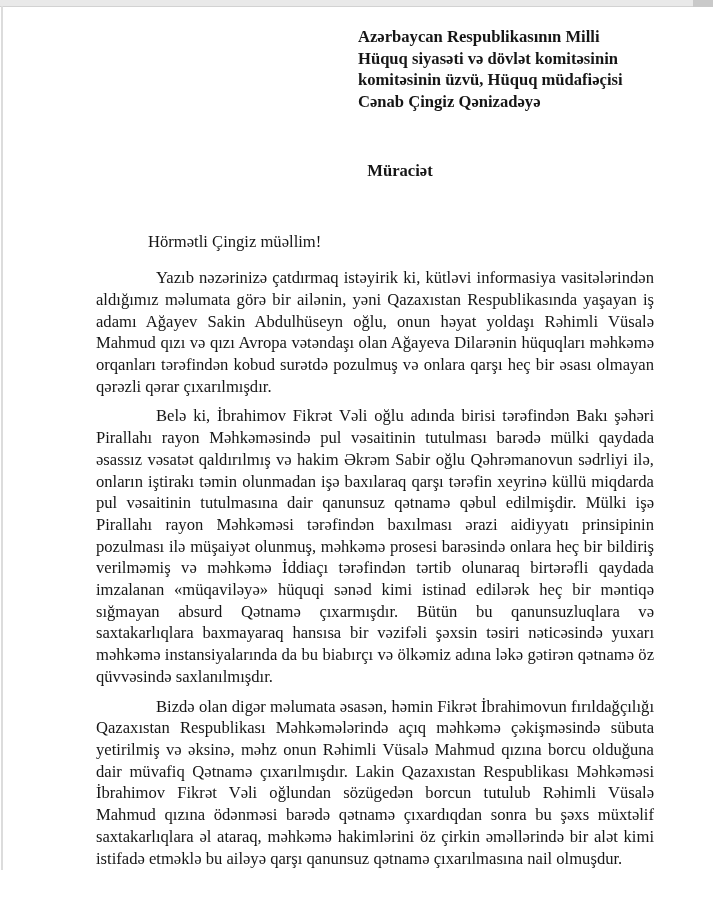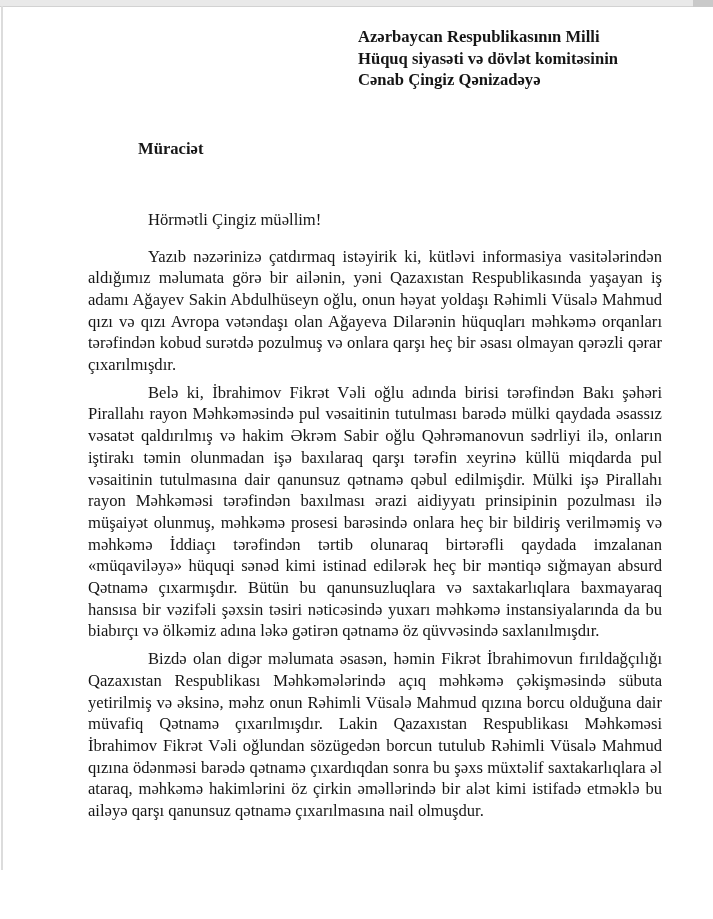--- a/index.html
+++ b/index.html
@@ -54,28 +54,29 @@
     font-weight: bold;
   }
   .sender-line {
     margin-top: 8px;
     margin-left: 270px;
     font-weight: bold;
   }
   .doc-title {
     margin-top: 47px;
     font-weight: bold;
+    text-align: center;
     text-indent: 50px; 
   }
   .salutation {
     margin-top: 49px;
     text-indent: 60px;
   }
   p.body-par {
-    margin: 0;
+    margin: 8px;
     margin-top: 6px;
     text-align: justify;
     text-indent: 60px;
   }
   p.body-par.first {
     margin-top: 15px;
   }
 </style>
 </head>
 <body>
@@ -86,20 +87,21 @@
     <div class="top-edge-darker"></div>
   </div>
   <div class="page-left-edge"></div>
 
   <div class="page">
     <div class="content">
 
       <div class="addressee-block">
         <div>Azərbaycan Respublikasının Milli</div>
         <div>Hüquq siyasəti və dövlət komitəsinin</div>
+        <div>komitəsinin üzvü, Hüquq müdafiəçisi</div>
         <div>Cənab Çingiz Qənizadəyə</div>
       </div>
 
 
       <div class="doc-title">Müraciət</div>
 
       <div class="salutation">Hörmətli Çingiz müəllim!</div>
 
       <p class="body-par first">Yazıb nəzərinizə çatdırmaq istəyirik ki, kütləvi informasiya vasitələrindən aldığımız məlumata görə bir ailənin, yəni Qazaxıstan Respublikasında yaşayan iş adamı Ağayev Sakin Abdulhüseyn oğlu, onun həyat yoldaşı Rəhimli Vüsalə Mahmud qızı və qızı Avropa vətəndaşı olan Ağayeva Dilarənin hüquqları məhkəmə orqanları tərəfindən kobud surətdə pozulmuş və onlara qarşı heç bir əsası olmayan qərəzli qərar çıxarılmışdır.</p>
       <p class="body-par">Belə ki, İbrahimov Fikrət Vəli oğlu adında birisi tərəfindən Bakı şəhəri Pirallahı rayon Məhkəməsində pul vəsaitinin tutulması barədə mülki qaydada əsassız vəsatət qaldırılmış və hakim Əkrəm Sabir oğlu Qəhrəmanovun sədrliyi ilə, onların iştirakı təmin olunmadan işə baxılaraq qarşı tərəfin xeyrinə küllü miqdarda pul vəsaitinin tutulmasına dair qanunsuz qətnamə qəbul edilmişdir. Mülki işə Pirallahı rayon Məhkəməsi tərəfindən baxılması ərazi aidiyyatı prinsipinin pozulması ilə müşaiyət olunmuş, məhkəmə prosesi barəsində onlara heç bir bildiriş verilməmiş və məhkəmə İddiaçı tərəfindən tərtib olunaraq birtərəfli qaydada imzalanan «müqaviləyə» hüquqi sənəd kimi istinad edilərək heç bir məntiqə sığmayan absurd Qətnamə çıxarmışdır. Bütün bu qanunsuzluqlara və saxtakarlıqlara baxmayaraq hansısa bir vəzifəli şəxsin təsiri nəticəsində yuxarı məhkəmə instansiyalarında da bu biabırçı və ölkəmiz adına ləkə gətirən qətnamə öz qüvvəsində saxlanılmışdır.</p>

